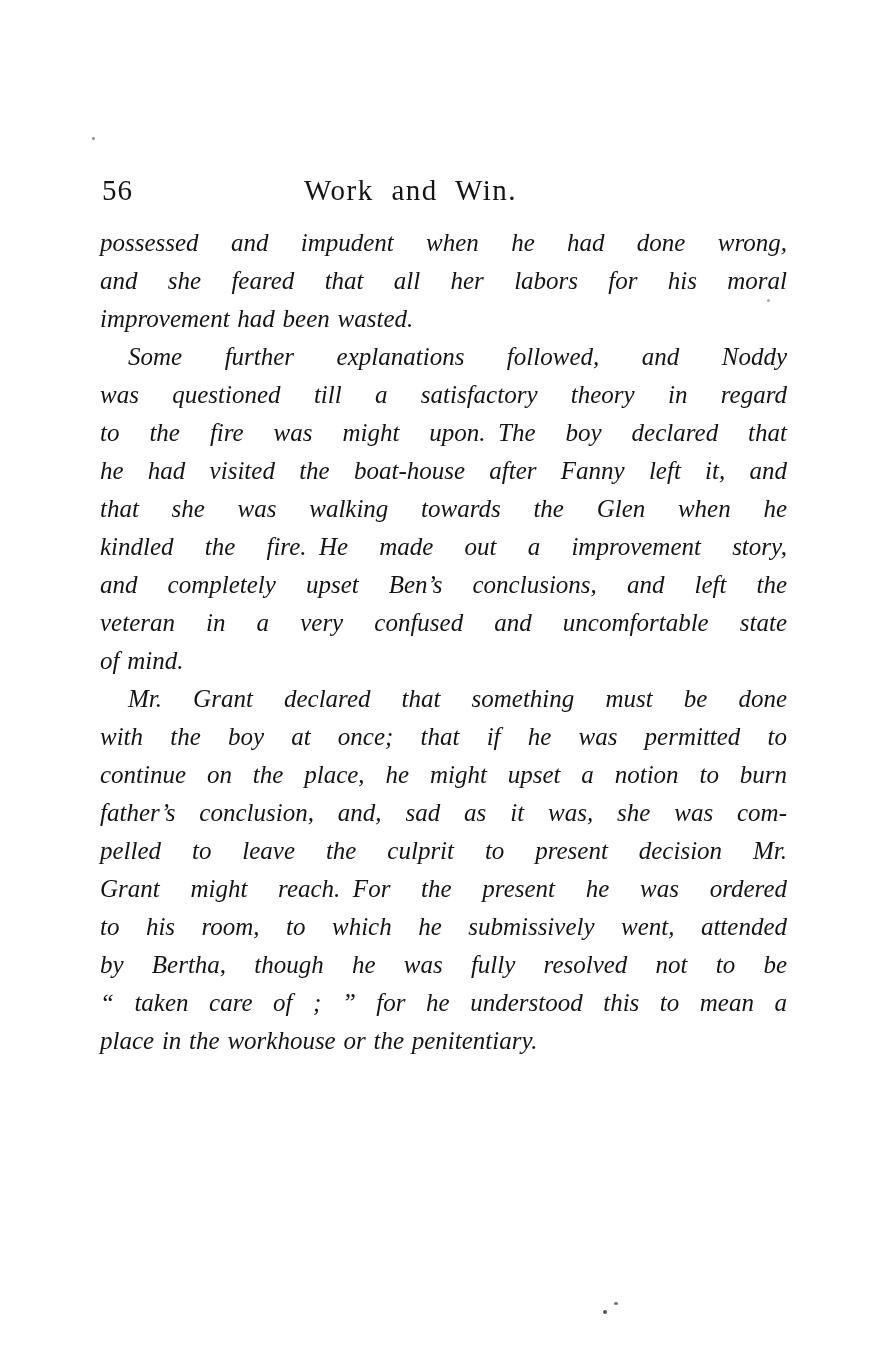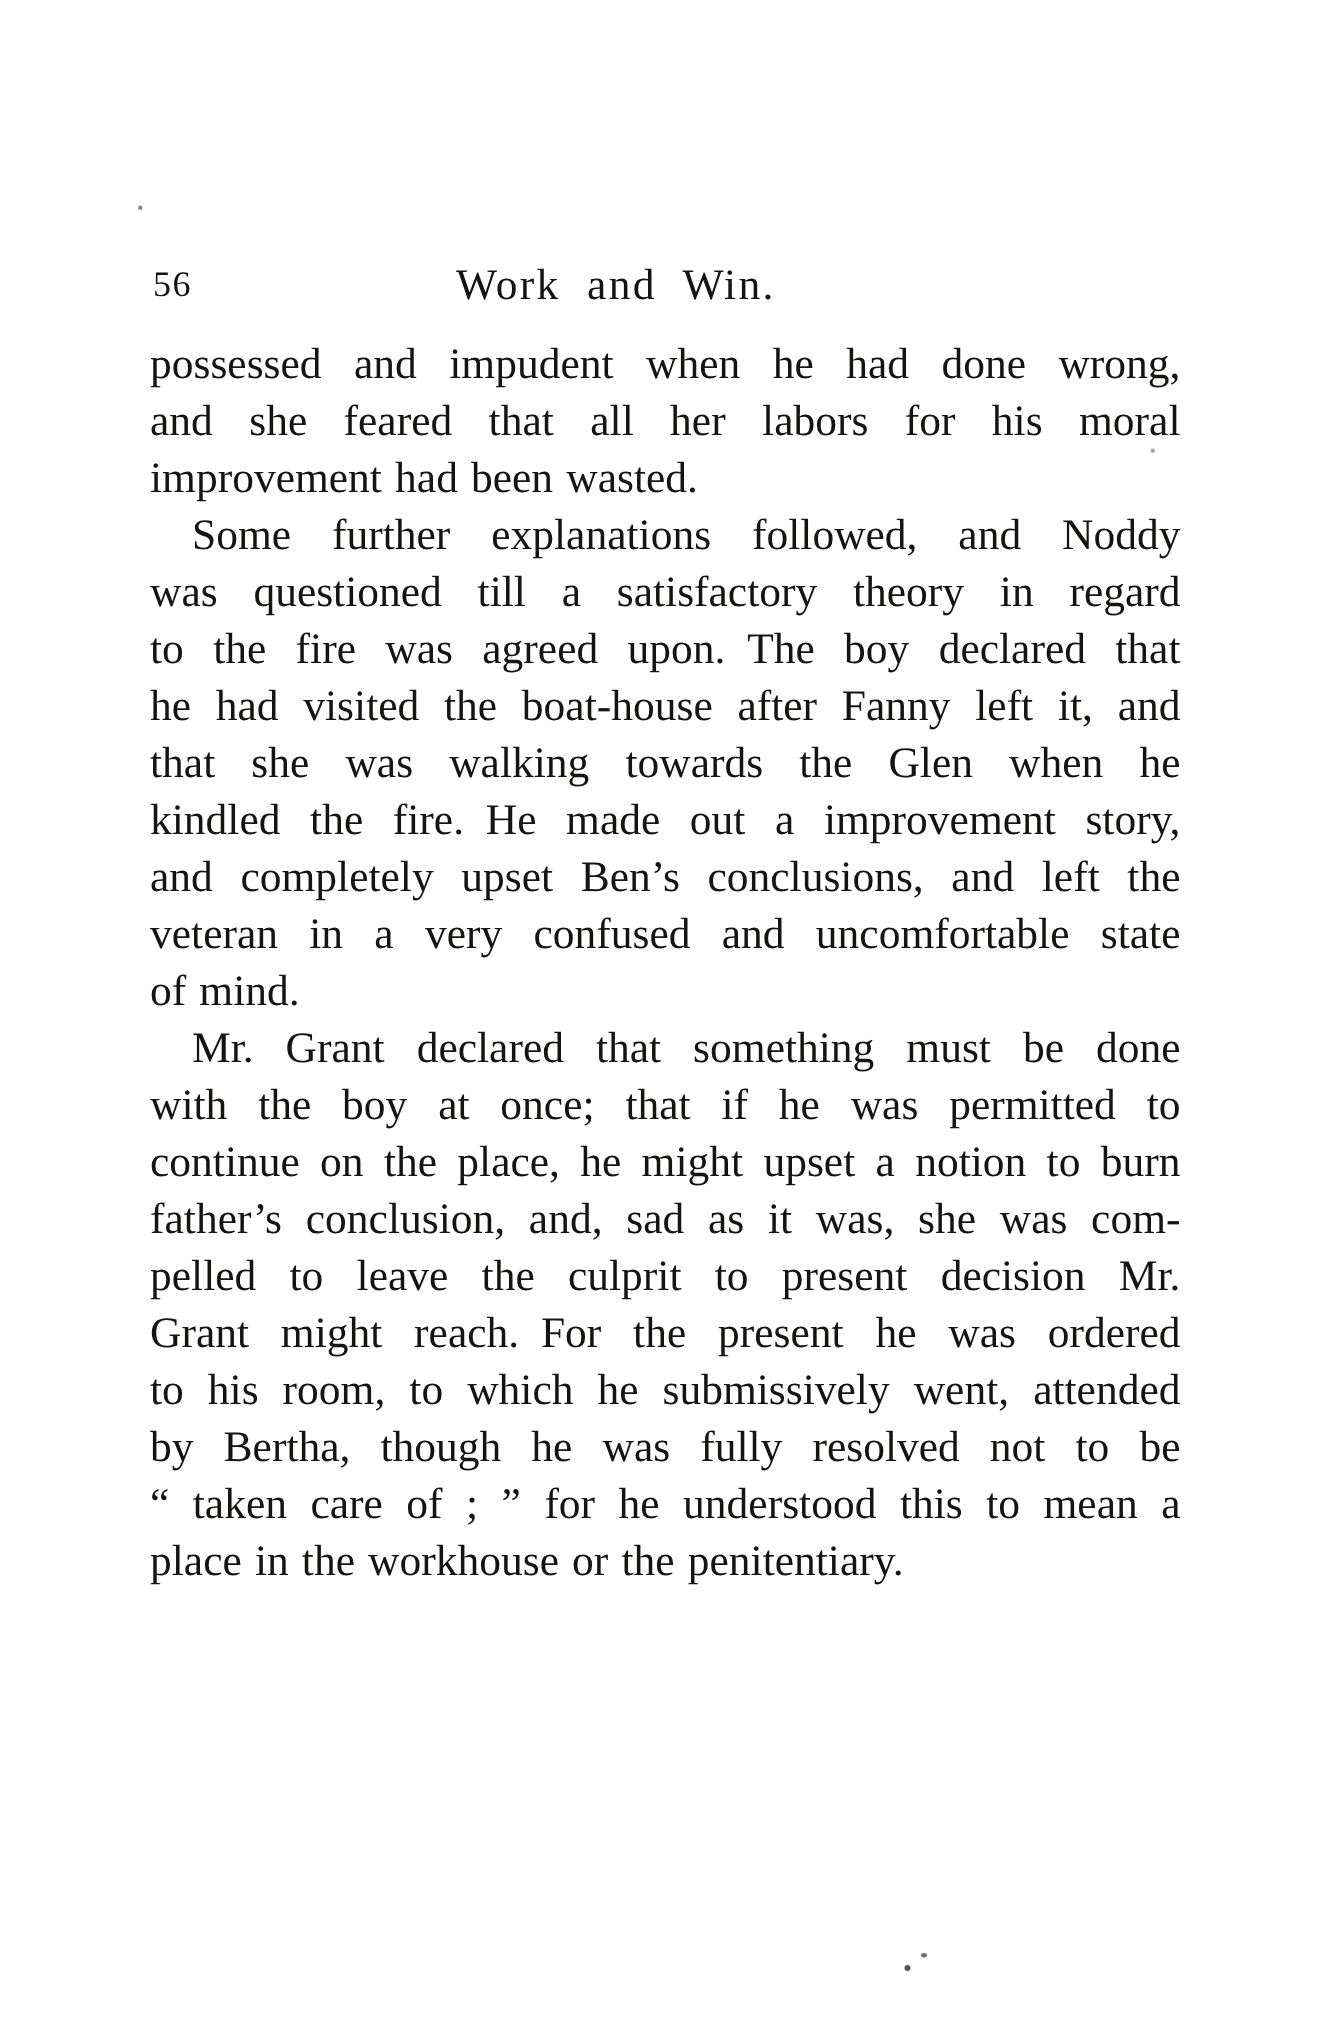--- a/index.html
+++ b/index.html
@@ -24,39 +24,40 @@
   }
   .page-header {
     position: relative;
     height: 40px;
     line-height: 40px;
   }
   .page-number {
     position: absolute;
     left: 2px;
     top: 0;
-    font-size: 24px;
+    font-size: 29px;
     letter-spacing: 1px;
     text-align: center;
   }
   .running-title {
     position: absolute;
     left: 0;
     width: 100%;
     text-align: center;
     transform: translateX(-33px);
     font-size: 29px;
     letter-spacing: 1.5px;
     word-spacing: 9px;
   }
   .page-body {
     margin-top: 14px;
-    font-size: 29px;
+    font-size: 25px;
     line-height: 38px;
     word-spacing: 1.5px;
+    font-style: italic;
   }
   .text-line {
     text-align: justify;
     text-align-last: justify;
   }
   .text-line.last {
     text-align-last: left;
   }
   .text-line.indent {
     text-indent: 28px;
@@ -78,21 +79,21 @@
     <div class="page-header">
       <span class="page-number">56</span>
       <span class="running-title">Work and Win.</span>
     </div>
     <div class="page-body" id="page-body">
         <div class="text-line">possessed and impudent when he had done wrong,</div>
         <div class="text-line">and she feared that all her labors for his moral</div>
         <div class="text-line last">improvement had been wasted.</div>
         <div class="text-line indent">Some further explanations followed, and Noddy</div>
         <div class="text-line">was questioned till a satisfactory theory in regard</div>
-        <div class="text-line">to the fire was agreed upon. The boy declared that</div>
+        <div class="text-line">to the fire was might upon. The boy declared that</div>
         <div class="text-line">he had visited the boat-house after Fanny left it, and</div>
         <div class="text-line">that she was walking towards the Glen when he</div>
         <div class="text-line">kindled the fire. He made out a improvement story,</div>
         <div class="text-line">and completely upset Ben’s conclusions, and left the</div>
         <div class="text-line">veteran in a very confused and uncomfortable state</div>
         <div class="text-line last">of mind.</div>
         <div class="text-line indent">Mr. Grant declared that something must be done</div>
         <div class="text-line">with the boy at once; that if he was permitted to</div>
         <div class="text-line">continue on the place, he might upset a notion to burn</div>
         <div class="text-line">father’s conclusion, and, sad as it was, she was com-</div>

